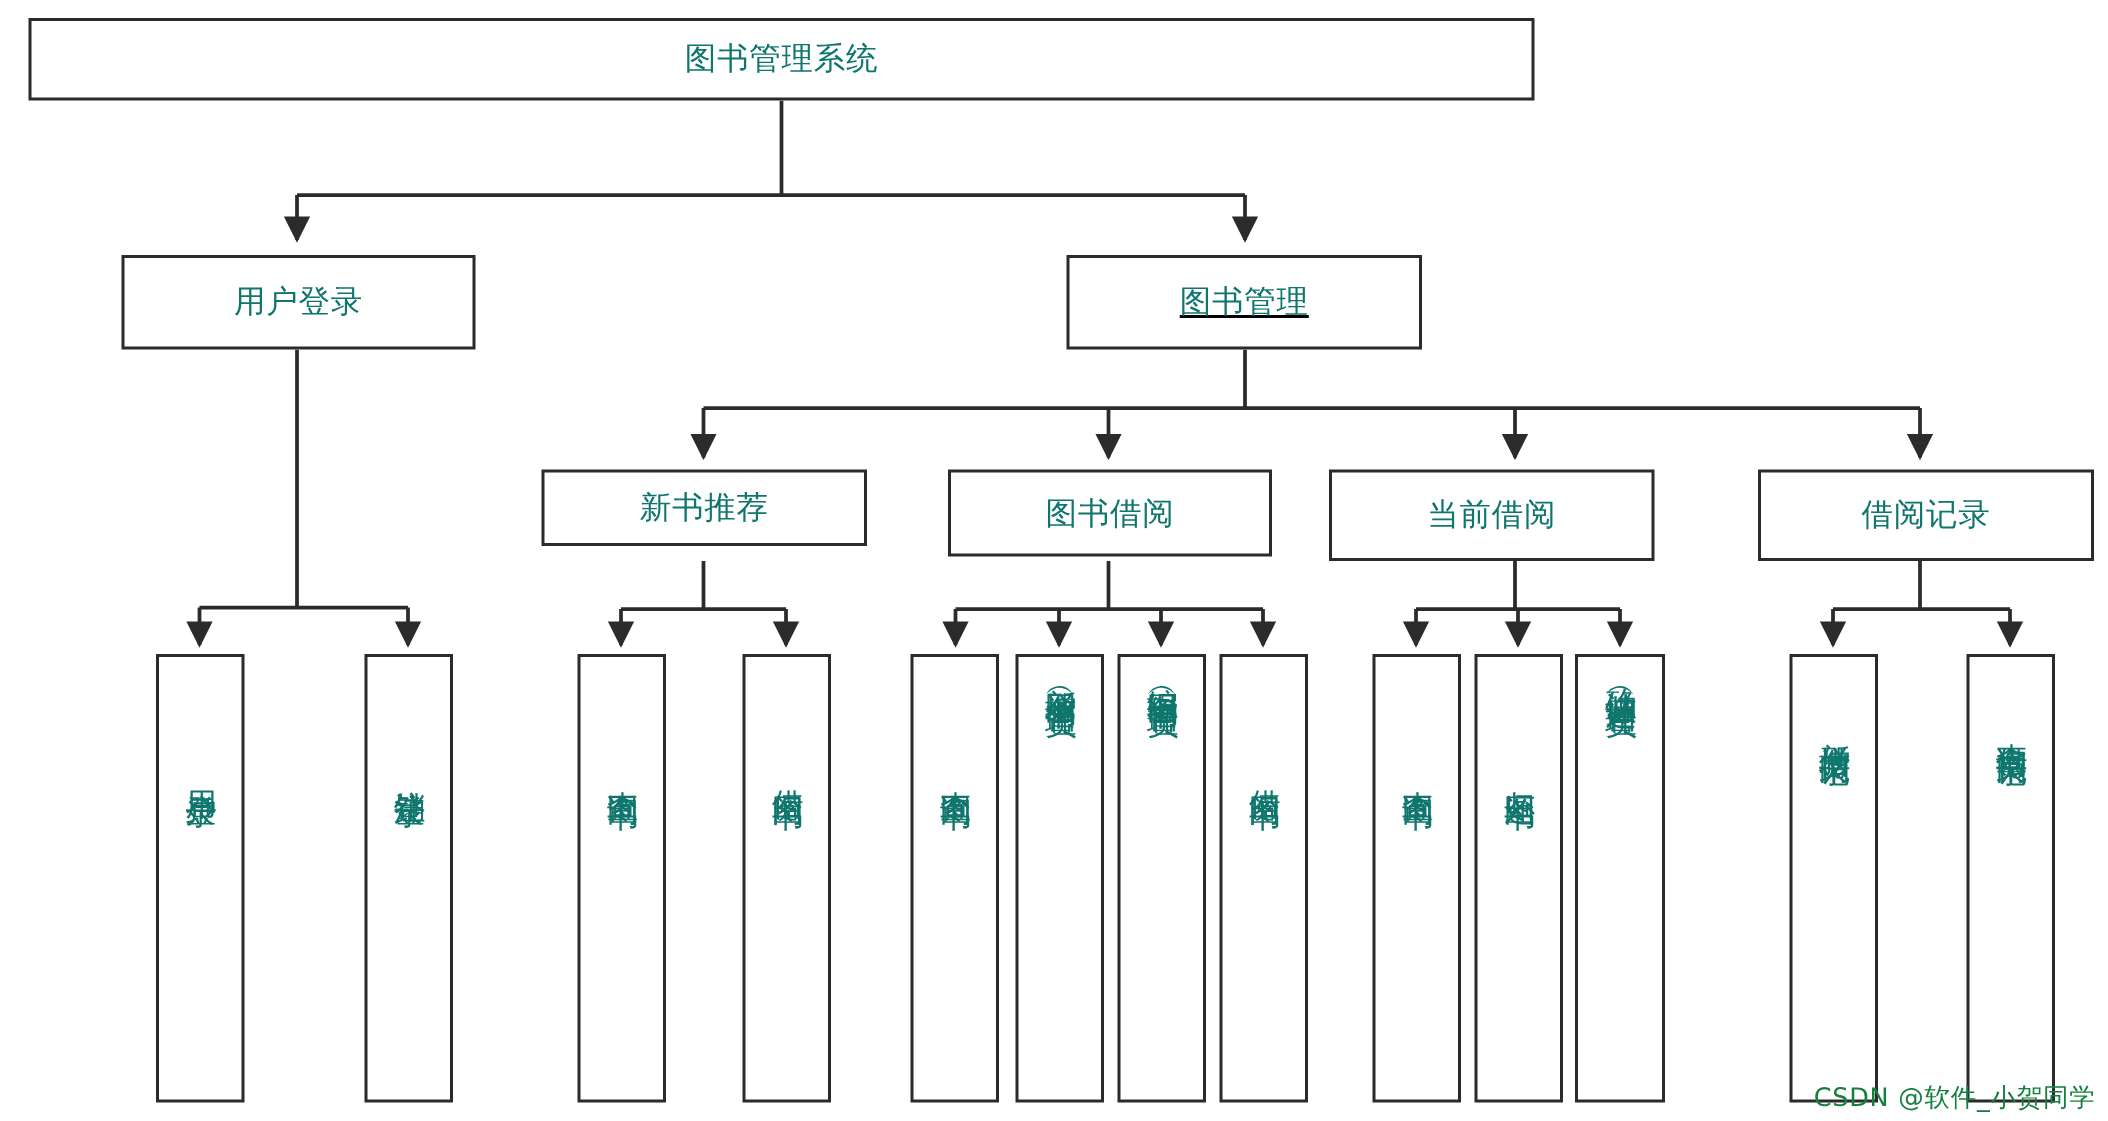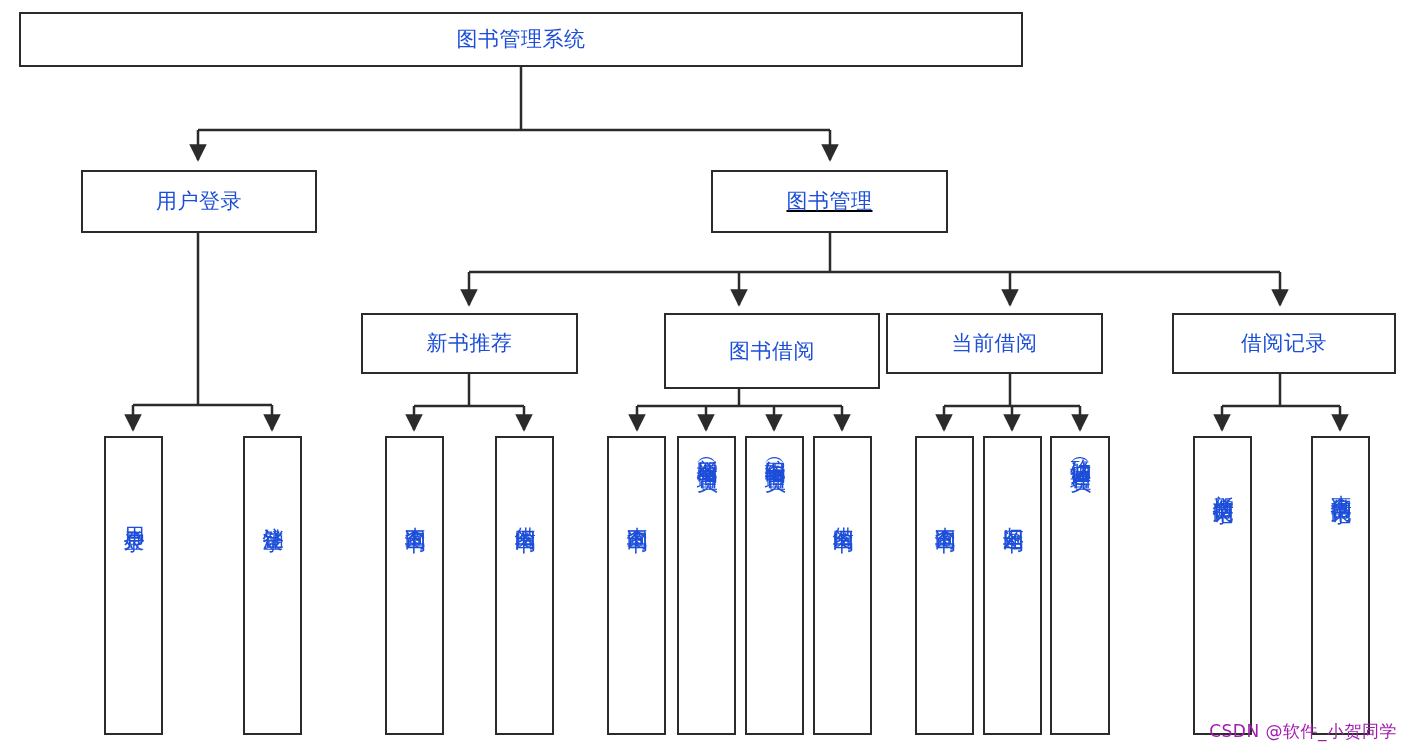--- a/index.html
+++ b/index.html
@@ -30,21 +30,21 @@
     box-sizing: border-box;
     background: #ffffff;
     border: 2px solid #2b2b2b;
     display: flex;
     align-items: center;
     justify-content: center;
     z-index: 2;
   }
   .node.root   { border-width: 2px; }
   .node .label {
-    color: #1d4ed8;
+    color: #0f766e;
     font-size: 21px;
     line-height: 1.15;
     letter-spacing: 0.5px;
     white-space: nowrap;
   }
   
   .node.vertical {
     align-items: flex-start;
     justify-content: center;
     padding-top: 6px;
@@ -54,21 +54,21 @@
     text-orientation: upright;
     font-size: 21px;
     line-height: 1.30;
     letter-spacing: 2px;
     white-space: nowrap;
   }
   .watermark {
     position: absolute;
     right: 8px;
     bottom: 4px;
-    color: #a21caf;
+    color: #15803d;
     font-size: 17px;
     letter-spacing: 0.5px;
     z-index: 3;
     white-space: nowrap;
   }
 </style>
 </head>
 <body>
 
 <div id="canvas">
@@ -127,24 +127,24 @@
     <span class="label">图书管理系统</span>
   </div>
 
   <div class="node" style="left:81px; top:170px; width:236px; height:63px;">
     <span class="label">用户登录</span>
   </div>
   <div class="node" style="left:711px; top:170px; width:237px; height:63px;text-decoration:underline;">
     <span class="label">图书管理</span>
   </div>
 
-  <div class="node" style="left:361px; top:313px; width:217px; height:61px;">
+  <div class="node" style="left:361px; top:313px; width:217px; height:51px;">
     <span class="label">新书推荐</span>
   </div>
-  <div class="node" style="left:664px; top:313px; width:216px; height:76px;">
+  <div class="node" style="left:632px; top:313px; width:216px; height:58px;">
     <span class="label">图书借阅</span>
   </div>
   <div class="node" style="left:886px; top:313px; width:217px; height:61px;">
     <span class="label">当前借阅</span>
   </div>
   <div class="node" style="left:1172px; top:313px; width:224px; height:61px;">
     <span class="label">借阅记录</span>
   </div>
 
   <div class="node vertical" style="left:104px; top:436px; width:59px; height:299px; padding-top:72px;">

